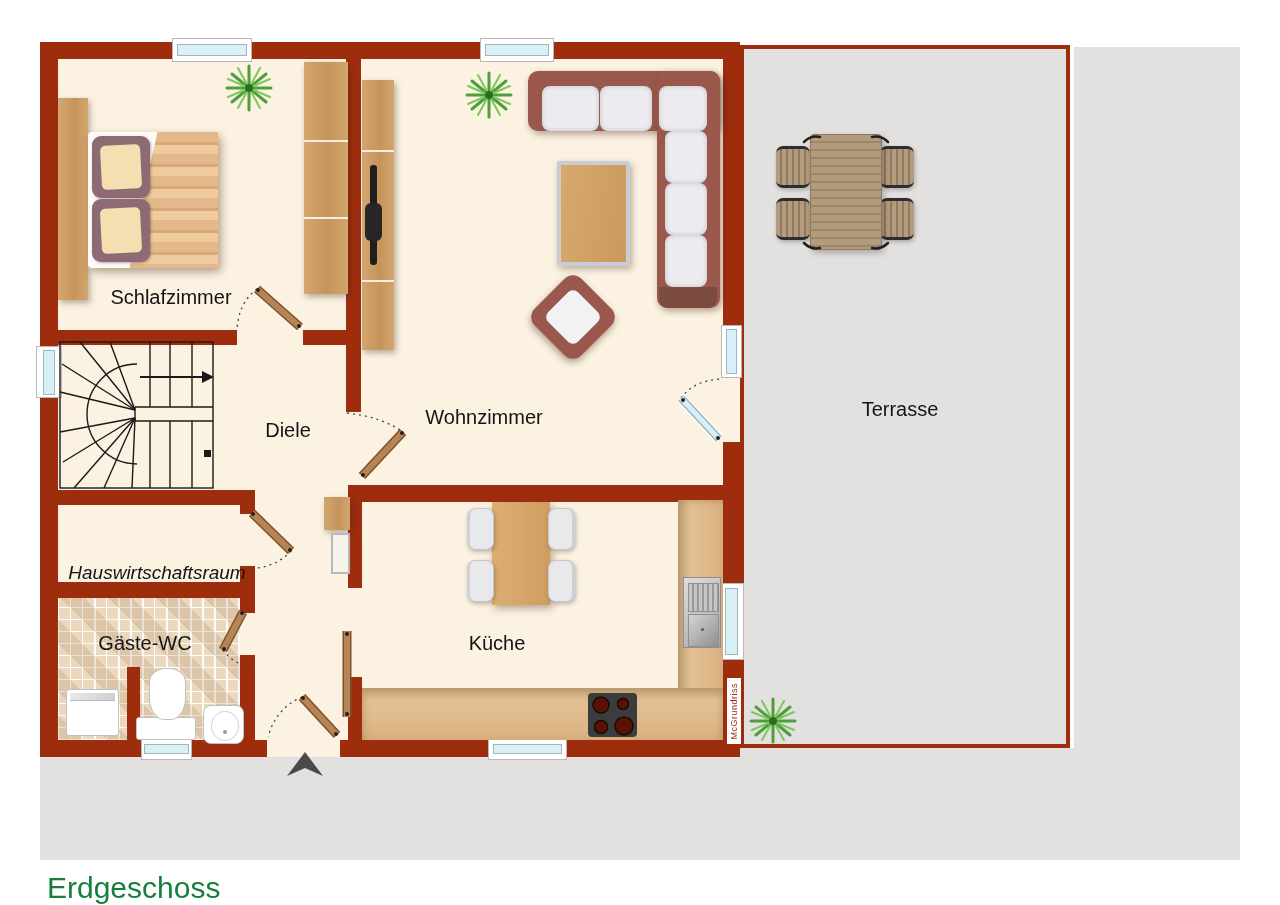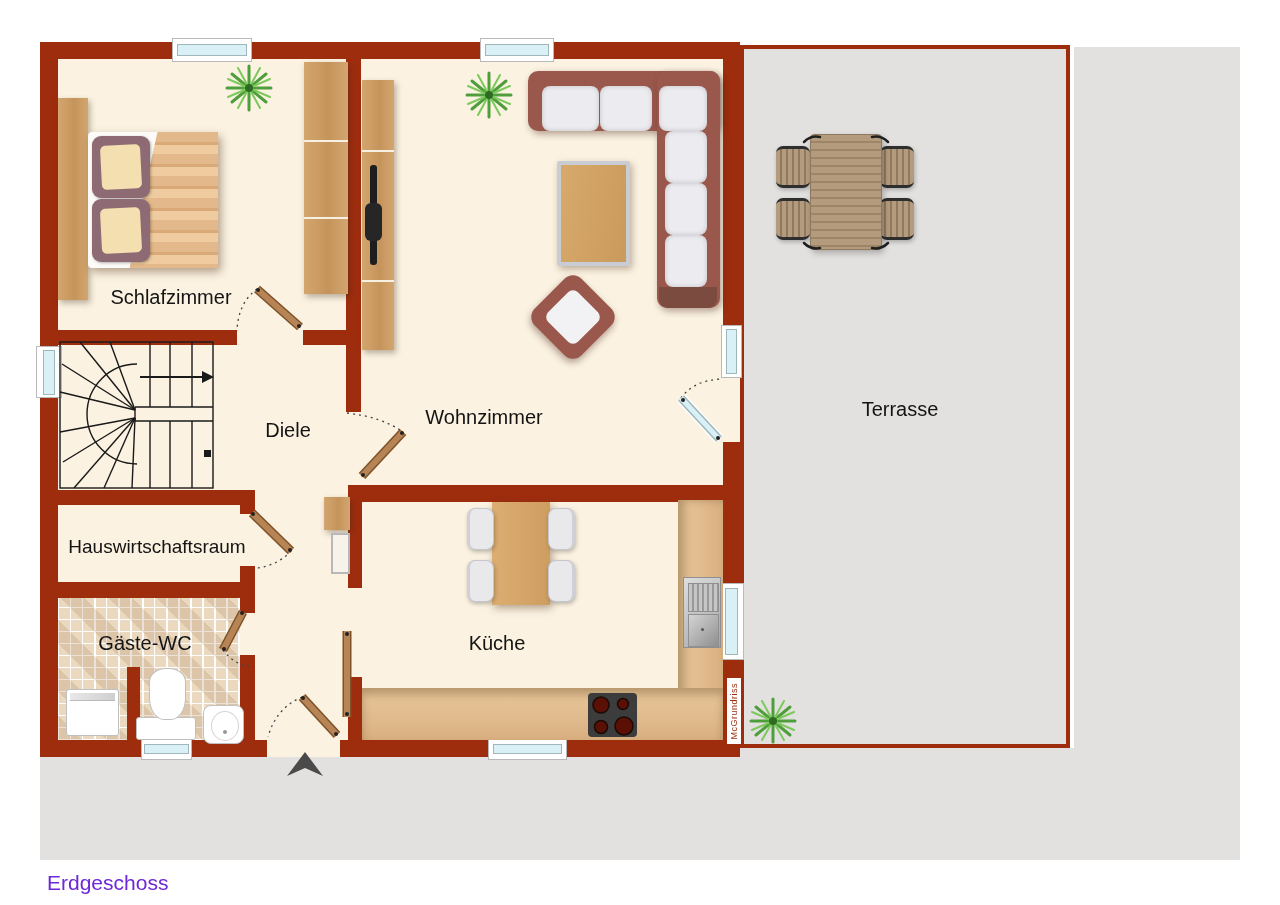--- a/index.html
+++ b/index.html
@@ -60,21 +60,21 @@
   .washer-panel{position:absolute;left:3px;top:3px;right:3px;height:7px;background:linear-gradient(90deg,#e8e8e8,#cfcfcf);border-bottom:1px solid #bbb;}
   .bench{background:#F7F3EA;border:2px solid #b8b8b8;}
   .tr-table{background:repeating-linear-gradient(180deg,var(--terrace-wood,#B49B7D) 0 6px,#9D8668 6px 8px);
             border-radius:4px;border:1px solid #8d7a5e;box-shadow:2px 3px 6px rgba(0,0,0,.25);}
   .tr-chair{background:repeating-linear-gradient(90deg,var(--terrace-wood,#B49B7D) 0 4px,#8F7A5F 4px 6px);
             border-top:3px solid #2e2e2e;border-bottom:3px solid #2e2e2e;border-radius:7px;box-shadow:1px 2px 4px rgba(0,0,0,.25);}
 
   
   .room-label{position:absolute;transform:translate(-50%,-50%);font-size:20px;color:var(--label-text,#141414);white-space:nowrap;}
   .room-label.small{font-size:19px;}
-  .floor-label{position:absolute;font-size:21px;color:#6d28d9;}
+  .floor-label{position:absolute;font-size:30px;color:#15803d;}
   .watermark{background:#fff;display:flex;align-items:center;justify-content:center;}
   .watermark span{writing-mode:vertical-rl;transform:rotate(180deg);font-size:9px;letter-spacing:.5px;
                   color:var(--watermark-text,#9E2D0E);white-space:nowrap;}
 
   svg.overlay{position:absolute;left:0;top:0;pointer-events:none;}
 </style>
 </head>
 <body>
 
 <div class="canvas">
@@ -362,21 +362,21 @@
       </g>
       <circle cx="773" cy="721" r="4" fill="#2E6B22" stroke="none"></circle>
     </g>
 
     <polygon points="305,752 323,776 305,768 287,776" fill="#4a4a4a"></polygon>
   </svg>
 
   <div class="room-label" style="left:171px;top:297px;">Schlafzimmer</div>
   <div class="room-label" style="left:288px;top:422px;margin-top:8px;">Diele</div>
   <div class="room-label" style="left:484px;top:417px;">Wohnzimmer</div>
-  <div class="room-label small" style="left:157px;top:547px;">Hauswirtschaftsraum</div>
+  <div class="room-label small" style="left:157px;top:573px;font-style:italic;">Hauswirtschaftsraum</div>
   <div class="room-label" style="left:145px;top:643px;">Gäste-WC</div>
   <div class="room-label" style="left:497px;top:643px;">Küche</div>
   <div class="room-label" style="left:900px;top:409px;">Terrasse</div>
 
   <div class="abs watermark" style="left:727px;top:678px;width:14px;height:66px;">
     <span>McGrundriss</span>
   </div>
 
   <div class="floor-label" style="left:47px;top:871px;">Erdgeschoss</div>
 </div>

